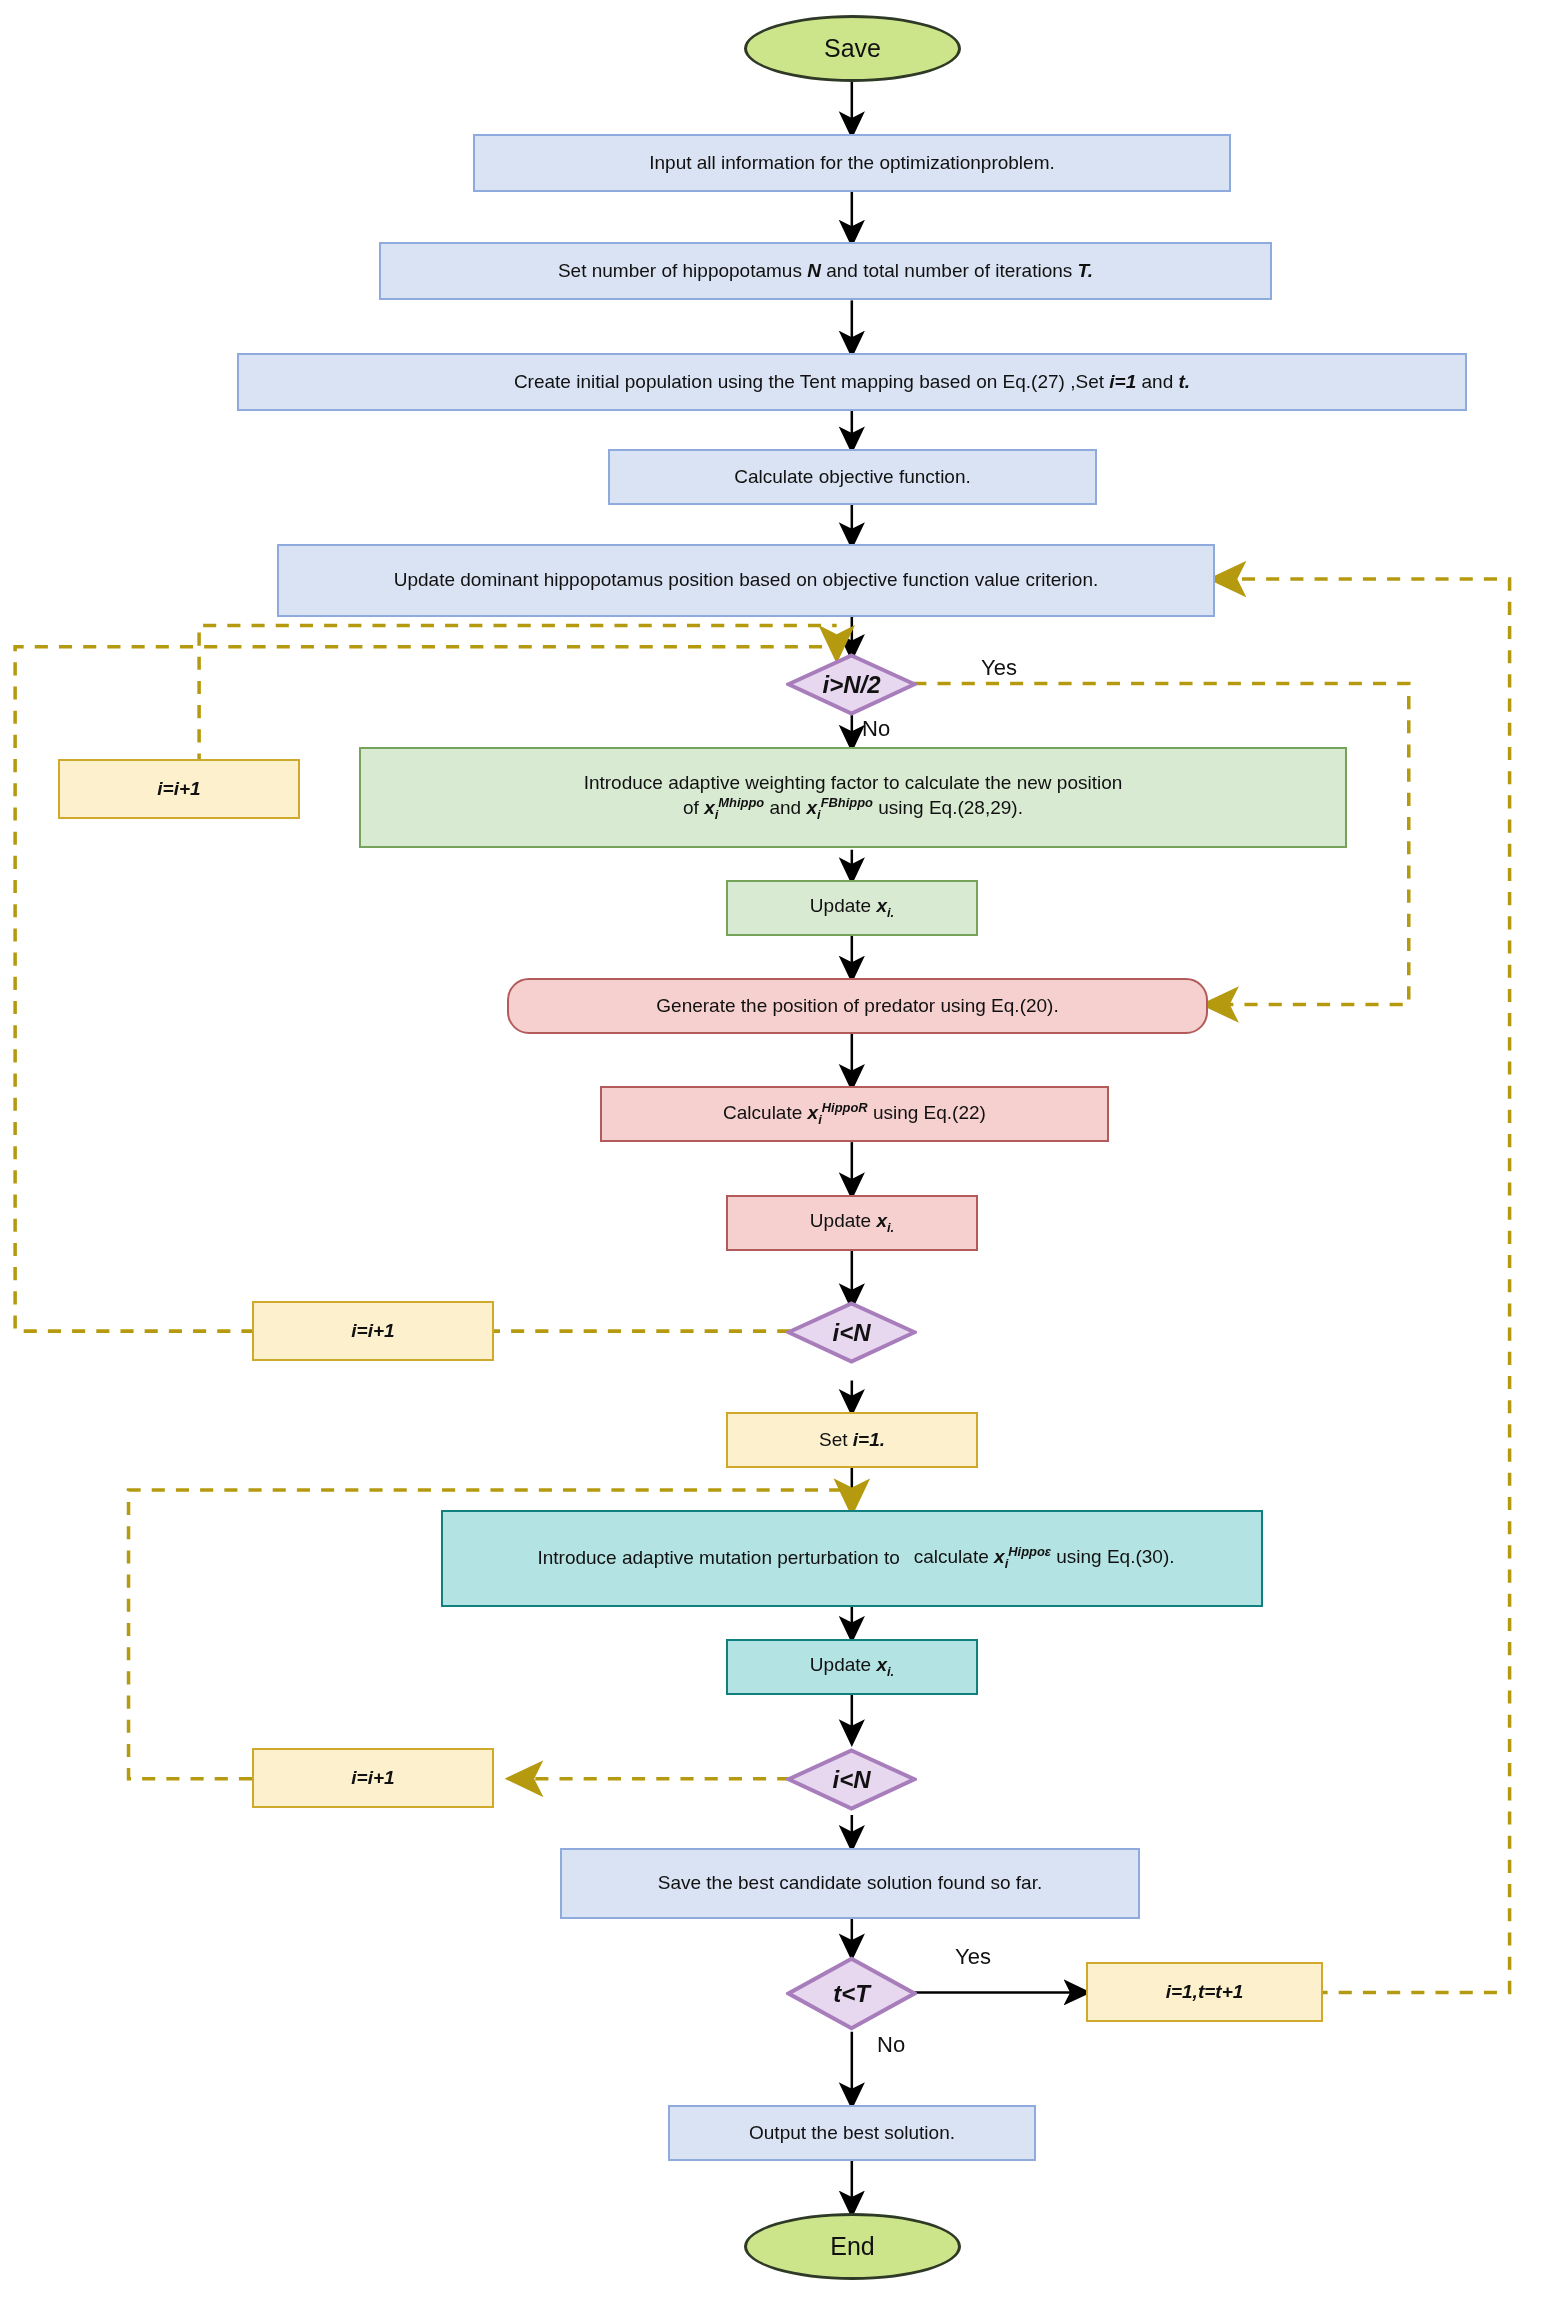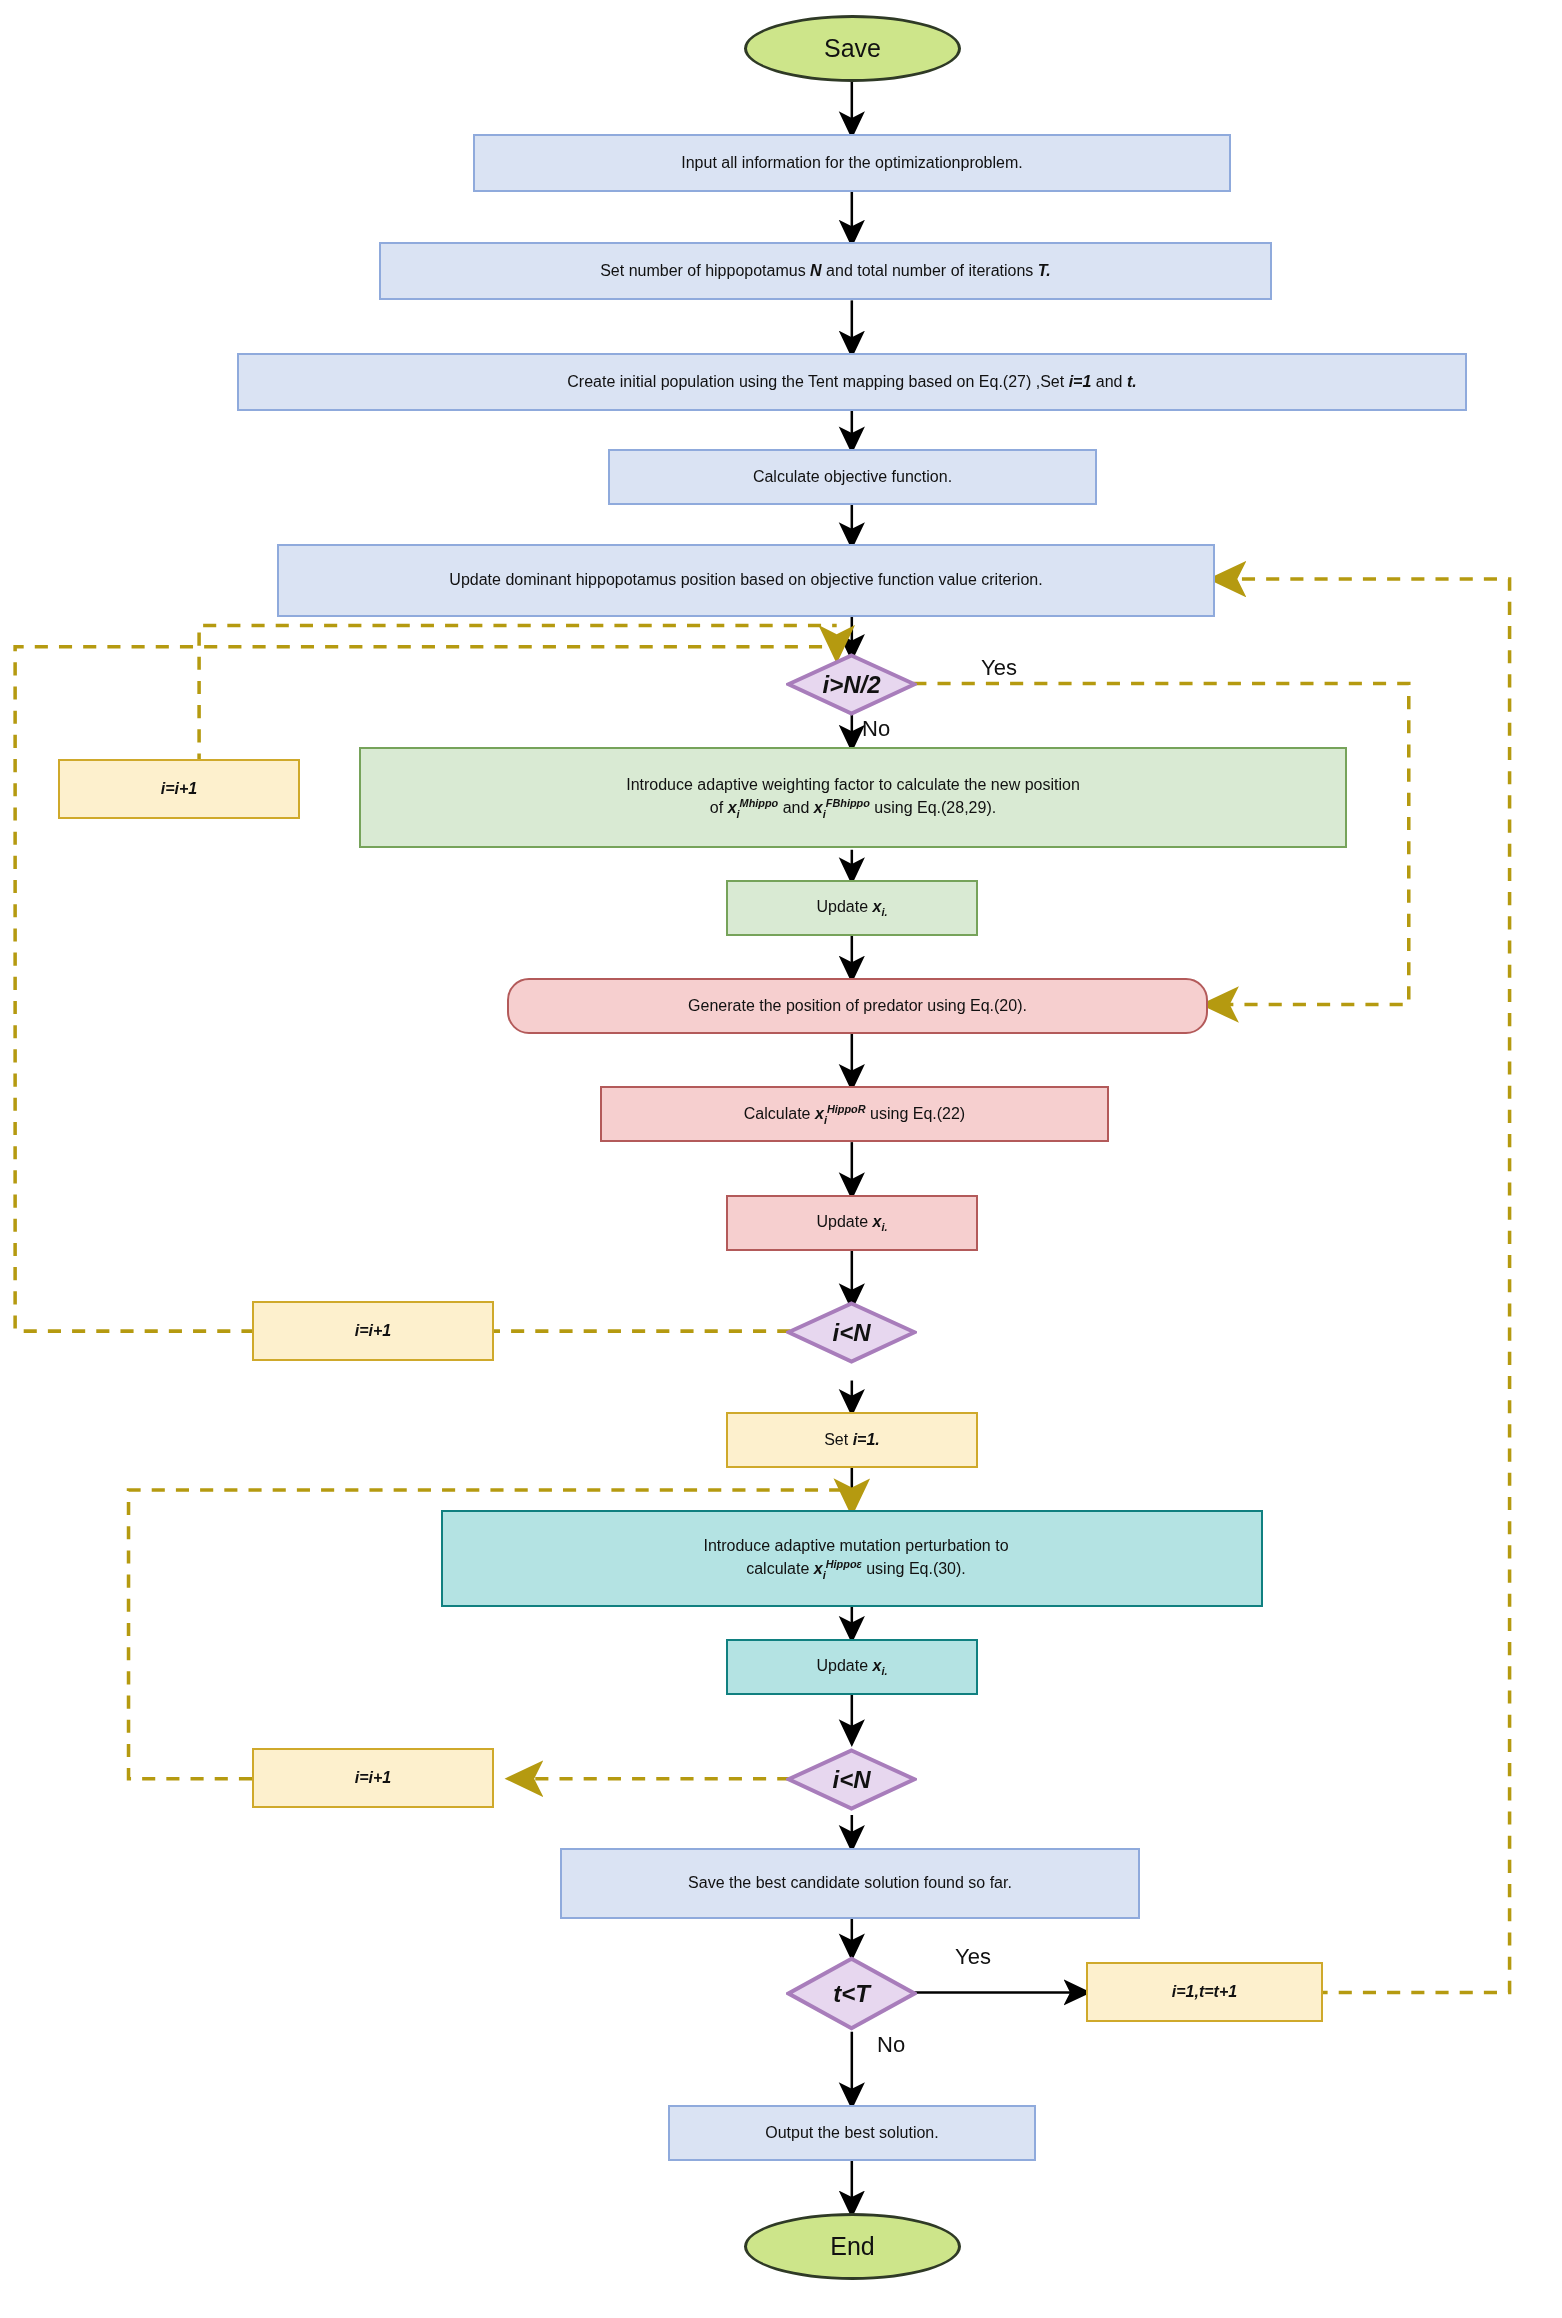--- a/index.html
+++ b/index.html
@@ -9,21 +9,21 @@
 
   .node{position:absolute;box-sizing:border-box;display:flex;align-items:center;
         justify-content:center;text-align:center;line-height:1.3;color:#111;}
   .rect{border-width:2.5px;border-style:solid;}
   .blue  {background:#dae3f3;border-color:#8faadc;}
   .green {background:#d9ead3;border-color:#76a35a;align-items:center;}
   .red   {background:#f6cfcf;border-color:#b35a5a;}
   .teal  {background:#b4e3e3;border-color:#108080;}
   .yellow{background:#fdf0cd;border-color:#cfa92b;}
   .term  {background:#cde58a;border:3px solid #2f3a26;border-radius:50%;}
-  .txt{padding:0 7px;font-size:16px;}
+  .txt{padding:0 7px;font-size:19px;}
   .big{font-size:25px;}
   .dmd-label{position:absolute;font-size:22px;color:#111;}
   .bi{font-style:italic;font-weight:bold;}
   sup{font-size:0.68em;font-style:italic;font-weight:bold;vertical-align:super;}
   sub{font-size:0.68em;font-style:italic;font-weight:bold;vertical-align:sub;}
   .dmd-text{position:absolute;display:flex;align-items:center;justify-content:center;
             font-size:24px;font-style:italic;font-weight:bold;color:#111;}
 </style>
 </head>
 <body>
@@ -142,21 +142,21 @@
   <div class="dmd-text" style="left:786px;top:1301px;width:131px;height:63px;">i&lt;N</div>
 
   <div class="node rect yellow" style="left:252px;top:1301px;width:242px;height:60px;">
     <span class="txt bi">i=i+1</span>
   </div>
 
   <div class="node rect yellow" style="left:726px;top:1412px;width:252px;height:56px;">
     <span class="txt"><span>Set </span><span class="bi">i=1.</span></span>
   </div>
 
-  <div class="node rect teal" style="left:441px;top:1510px;width:822px;height:97px;flex-direction:column;padding-left:8px;">
+  <div class="node rect teal" style="left:441px;top:1510px;width:822px;height:97px;flex-direction:row;padding-left:8px;">
     <span class="txt">Introduce adaptive mutation perturbation to</span>
     <span class="txt"><span>calculate </span><span class="bi">x</span><sub>i</sub><sup>Hippoε</sup><span> using Eq.(30).</span></span>
   </div>
 
   <div class="node rect teal" style="left:726px;top:1639px;width:252px;height:56px;">
     <span class="txt"><span>Update </span><span class="bi">x</span><sub>i.</sub></span>
   </div>
 
   <svg style="position:absolute;left:786px;top:1748px;width:131px;height:63px;" viewBox="0 0 260 125">
     <polygon points="130,5 255,62 130,120 5,62" fill="#e7d7ef" stroke="#a87dbb" stroke-width="8"></polygon>

